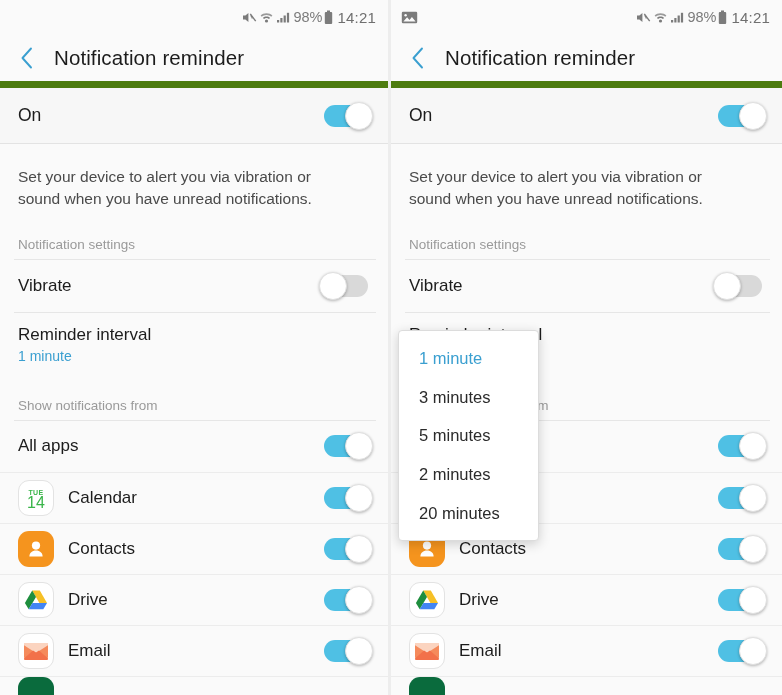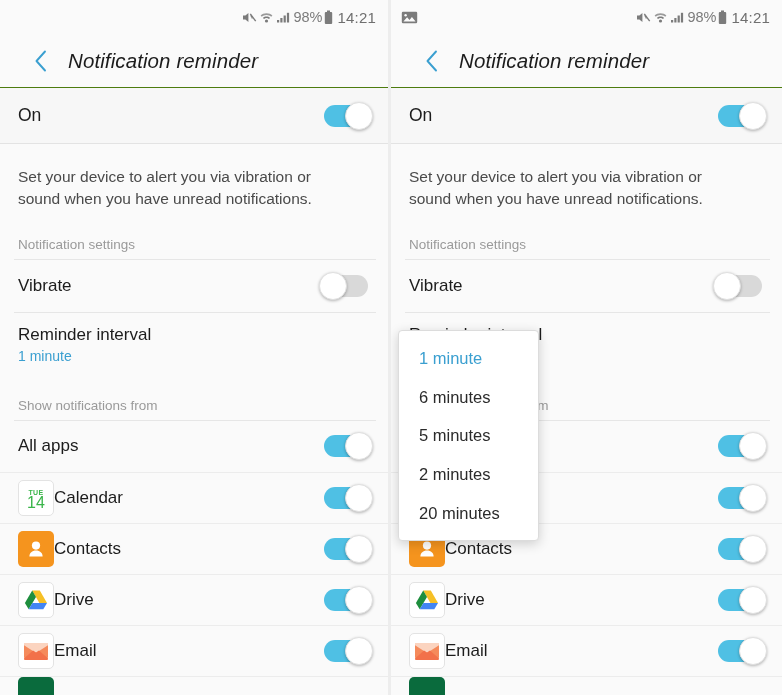--- a/index.html
+++ b/index.html
@@ -48,23 +48,22 @@
   }
   .sb-batt-text { font-size: 14.5px; color: #7b7b7b; }
   .ic { display: inline-block; line-height: 0; }
 
   
   .titlebar {
     height: 54px;
     display: flex;
     align-items: center;
     background: #fafafa;
-    padding-left: 28px;
-    border-bottom: 1px solid #4d7c0f;
-    font-style: italic;
+    padding-left: 14px;
+    border-bottom: 7px solid #4d7c0f;
   }
   .back-chevron {
     width: 26px; height: 26px;
     display: flex; align-items: center; justify-content: center;
     margin-right: 14px;
   }
   .title-text {
     font-size: 20.5px;
     color: #1c1c1c;
     letter-spacing: .1px;
@@ -123,26 +122,27 @@
     height: 51px;
     display: flex;
     align-items: center;
     padding: 0 20px 0 18px;
     background: #fafafa;
     border-bottom: 1px solid #ececec;
   }
   .app-row .app-name {
     font-size: 17px;
     color: #1c1c1c;
+    margin-left: 14px;
   }
   .app-row .spacer { flex: 1; }
   .app-icon {
     width: 36px; height: 36px;
     flex: 0 0 36px;
-    border-radius: 5px;
+    border-radius: 11px;
     display: flex; align-items: center; justify-content: center;
     overflow: hidden;
     position: relative;
   }
   .icon-calendar {
     background: #ffffff;
     border: 1px solid #e3e3e3;
     flex-direction: column;
     line-height: 1;
   }
@@ -520,20 +520,20 @@
           <span class="knob"></span>
         </span>
     </div>
 
     <div class="clip-row">
       <span class="app-icon icon-partial"></span>
     </div>
 
     <div class="dropdown">
       <div class="dd-item selected">1 minute</div>
-      <div class="dd-item">6 minutes</div>
+      <div class="dd-item">3 minutes</div>
       <div class="dd-item">5 minutes</div>
       <div class="dd-item">2 minutes</div>
       <div class="dd-item">20 minutes</div>
     </div>
   </div>
 
 </div>
 
 </body></html>

